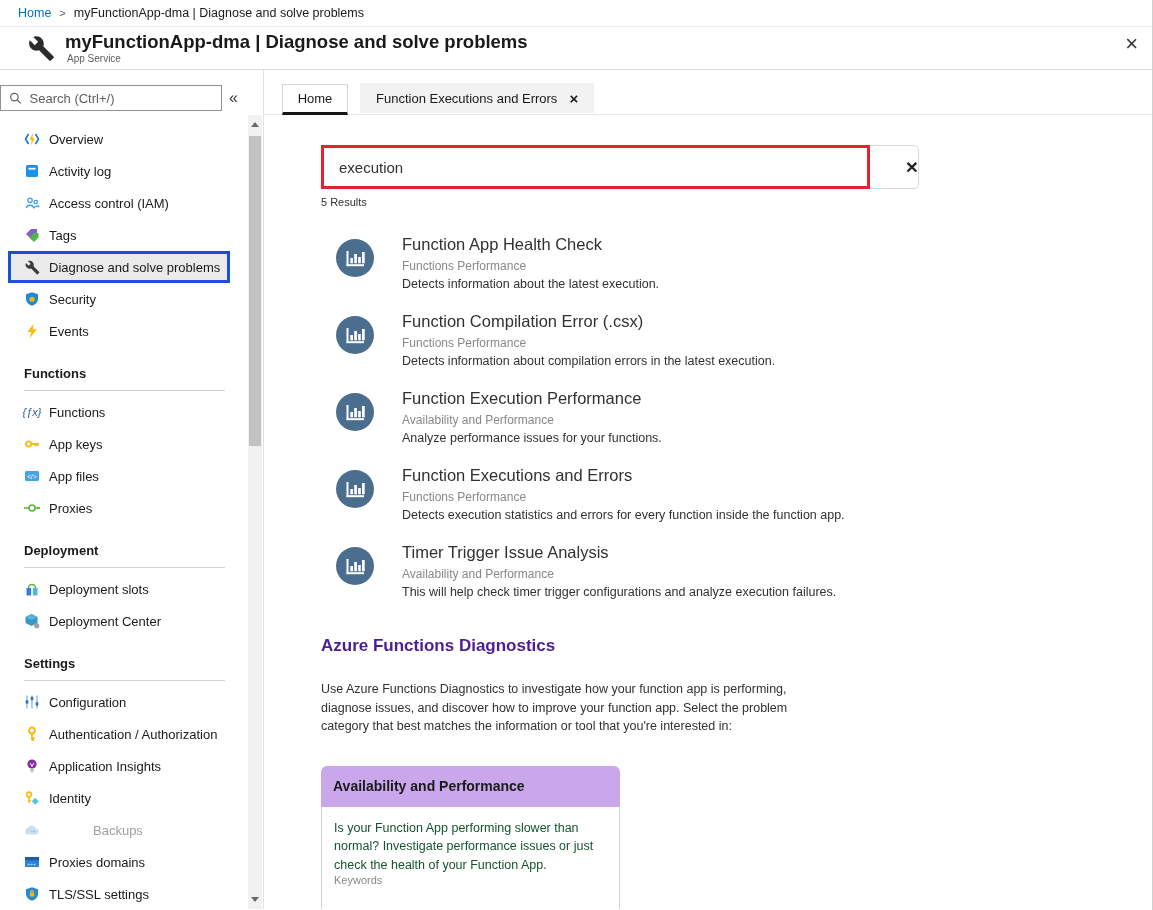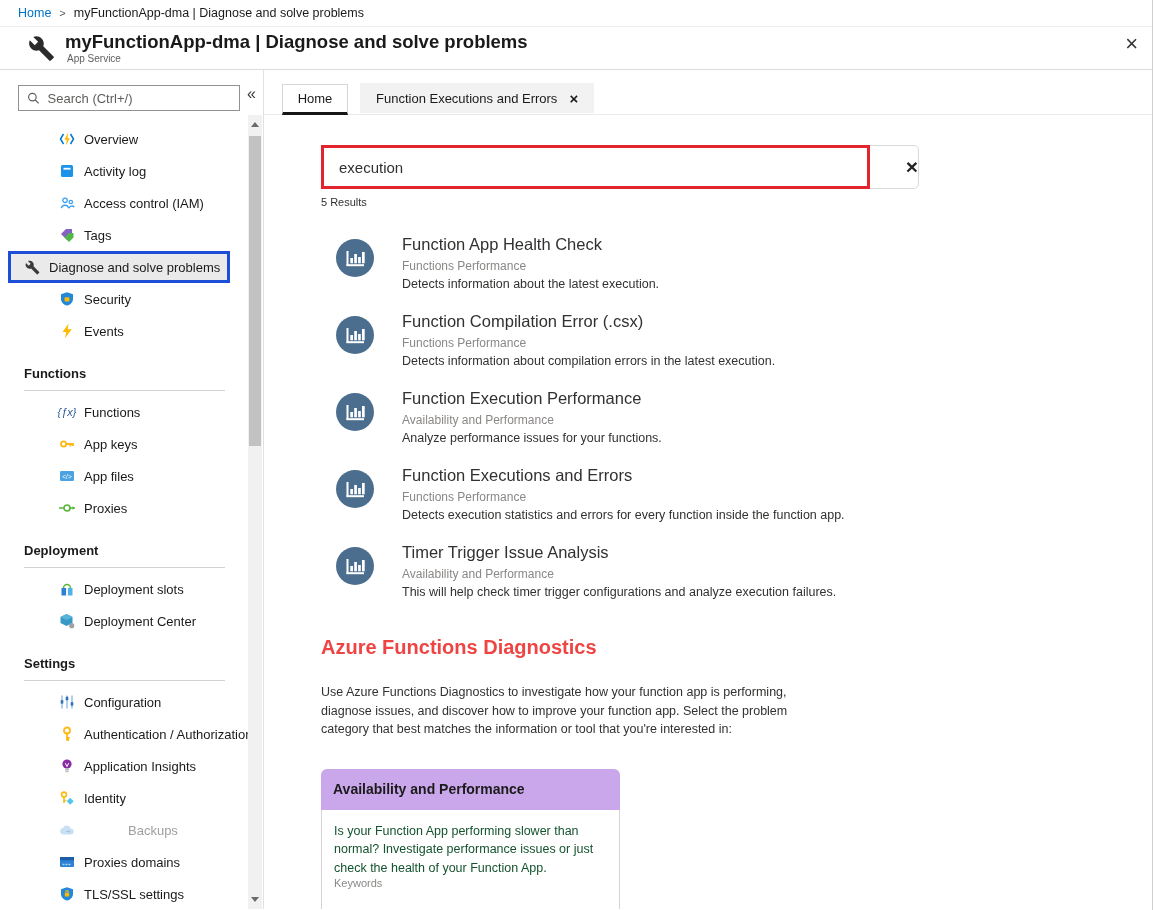--- a/index.html
+++ b/index.html
@@ -23,31 +23,31 @@
   .page-subtitle { font-size:10px; color:#605e5c; margin-top:1px; margin-left:2px; }
   .close-btn { position:absolute; right:14px; top:4px; font-size:22px; color:#333;
                cursor:pointer; font-weight:400; line-height:26px; }
 
   
   .content { display:flex; height:839px; }
 
   
   .sidebar { width:264px; min-width:264px; border-right:1px solid #e1e1e1;
              position:relative; padding-top:15px; overflow:hidden; }
-  .sidebar-search { display:flex; align-items:flex-start; margin-left:18px; }
+  .sidebar-search { display:flex; align-items:center; }
   .search-box { display:flex; align-items:center; width:222px; height:26px;
                 border:1px solid #919191; padding:0 8px; background:#fff; }
   .search-box input { border:none; outline:none; width:100%; font-size:13px;
                       color:#323130; margin-left:8px; font-family:inherit; }
   .search-box input::placeholder { color:#605e5c; }
   .collapse-btn { margin-left:7px; font-size:16px; color:#3b3a39; cursor:pointer; }
 
   .nav { margin-top:12px; }
-  .nav-item { display:flex; align-items:center; height:32px; padding-left:32px;
-              font-size:13px; color:#1a1a1a; cursor:pointer;margin-left:27px; }
+  .nav-item { display:flex; align-items:center; height:32px; padding-left:24px;
+              font-size:13px; color:#1a1a1a; cursor:pointer; }
   .nav-item.selected { background:#eaeaea; border:3px solid #1d4ed8;
                        margin-left:8px; margin-right:33px; padding-left:13px; }
   .nav-item.disabled { color:#a19f9d;gap:44px; }
   .nav-item.disabled .nav-icon { opacity:.55; }
   .nav-icon { width:16px; height:16px; margin-right:9px; display:inline-flex;
               align-items:center; justify-content:center; flex:none; font-size:11px; }
   .section-title { font-size:13px; font-weight:700; color:#1a1a1a;
                    margin:13px 38px 5px 24px; padding:6px 0 9px 0;
                    border-bottom:1px solid #d2d2d2; }
 
@@ -83,21 +83,21 @@
   .results-count { margin:7px 0 0 57px; font-size:11px; color:#323130; }
 
   .results { margin:26px 0 0 72px; }
   .result-item { display:flex; margin-bottom:17px; cursor:pointer; }
   .result-icon { width:38px; height:38px; margin-top:5px; flex:none; }
   .result-text { margin-left:28px; }
   .result-title { font-size:16.5px; color:#323130; line-height:21px; font-weight:400; }
   .result-category { font-size:12px; color:#8a8886; line-height:18px; margin-top:2px; }
   .result-desc { font-size:12.5px; color:#323130; line-height:19px; }
 
-  .diag-heading { margin:34px 0 0 57px; font-size:20px; font-weight:700; color:#ef4444; }
+  .diag-heading { margin:34px 0 0 57px; font-size:17px; font-weight:700; color:#4c1d95; }
   .diag-desc { margin:24px 0 0 57px; width:507px; font-size:12.5px; color:#323130; line-height:18.5px; }
 
   .category-card { margin:30px 0 0 57px; width:299px; }
   .card-header { background:#c9a7ea; height:41px; border-radius:6px 6px 0 0; display:flex;
                  align-items:center; padding-left:12px; font-size:14px; font-weight:700; color:#1a1a1a;
                  cursor:pointer; }
   .card-body { border:1px solid #d4d4d4; border-top:none; padding:12px 12px 14px 12px; min-height:135px; }
   .card-text { font-size:12.5px; color:#14532d; line-height:18.5px; }
   .keywords-label { font-size:11px; color:#8a8886; margin-top:0; }
   .chips { display:flex; gap:7px; margin-top:4px; }

